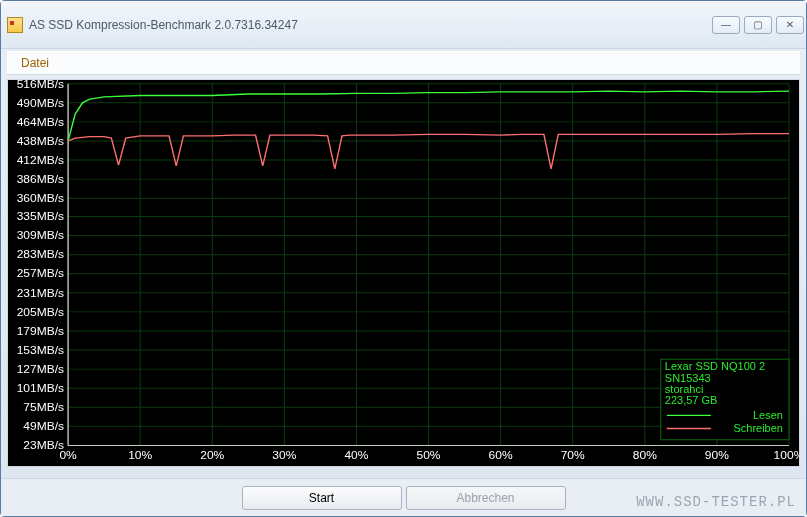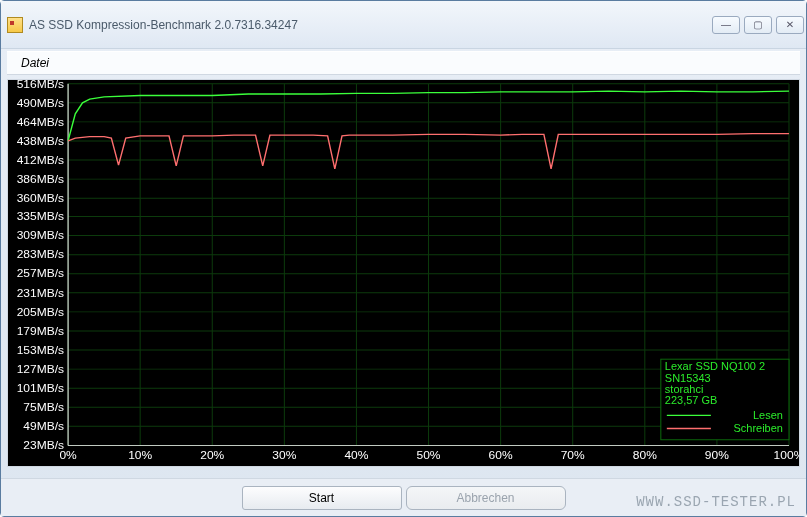--- a/index.html
+++ b/index.html
@@ -58,23 +58,22 @@
     height: 24px;
     background: #fafcfe;
     border-top: 1px solid #fff;
     border-bottom: 1px solid #d0d8e2;
     margin: 2px 6px 0 6px;
     display:flex; align-items:center;
     padding-left: 6px;
   }
   .menu-item {
     padding: 3px 8px;
-    color: #000000;
+    color: #a16207;
     cursor:pointer;
-    font-style:italic;
   }
   .chart-wrap {
     flex: 1;
     margin: 4px 6px 11px 6px;
     background: #fff;
     border: 1px solid #d0d8e2;
     position: relative;
     overflow: hidden;
   }
   .chart-svg { display:block; width:100%; height:100%; }
@@ -98,21 +97,20 @@
     border-radius: 3px;
     text-align:center;
     line-height:22px;
     font-size:12px;
     cursor:pointer;
   }
   .btn.disabled {
     color:#9aa3ad;
     background: linear-gradient(#f4f6f8,#e9ecef);
     cursor:default;
-    border-radius:6px;
   }
   .watermark {
     position:absolute;
     right: 10px; bottom: 6px;
     font-family: "Courier New", monospace;
     font-size: 14px;
     letter-spacing: 1px;
     color: rgba(90,105,120,0.55);
   }
 </style>

